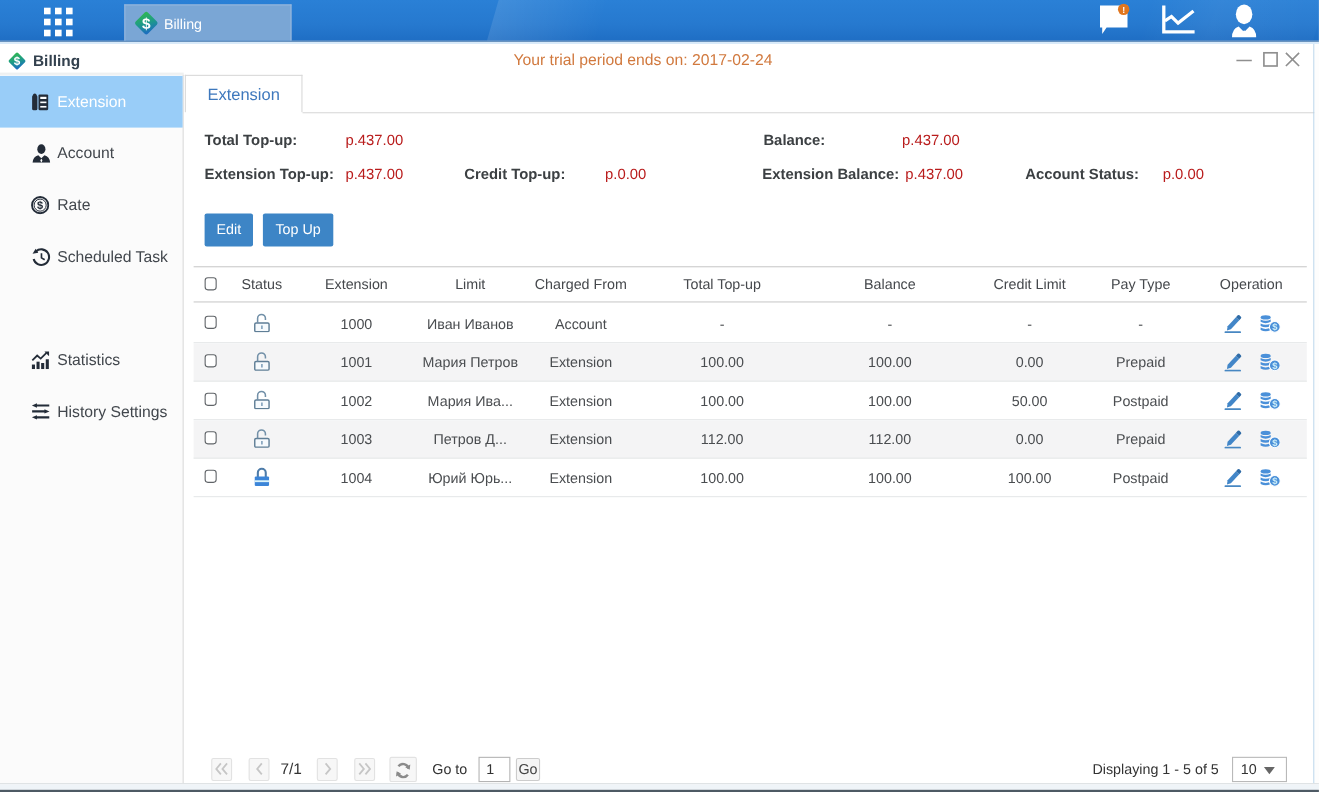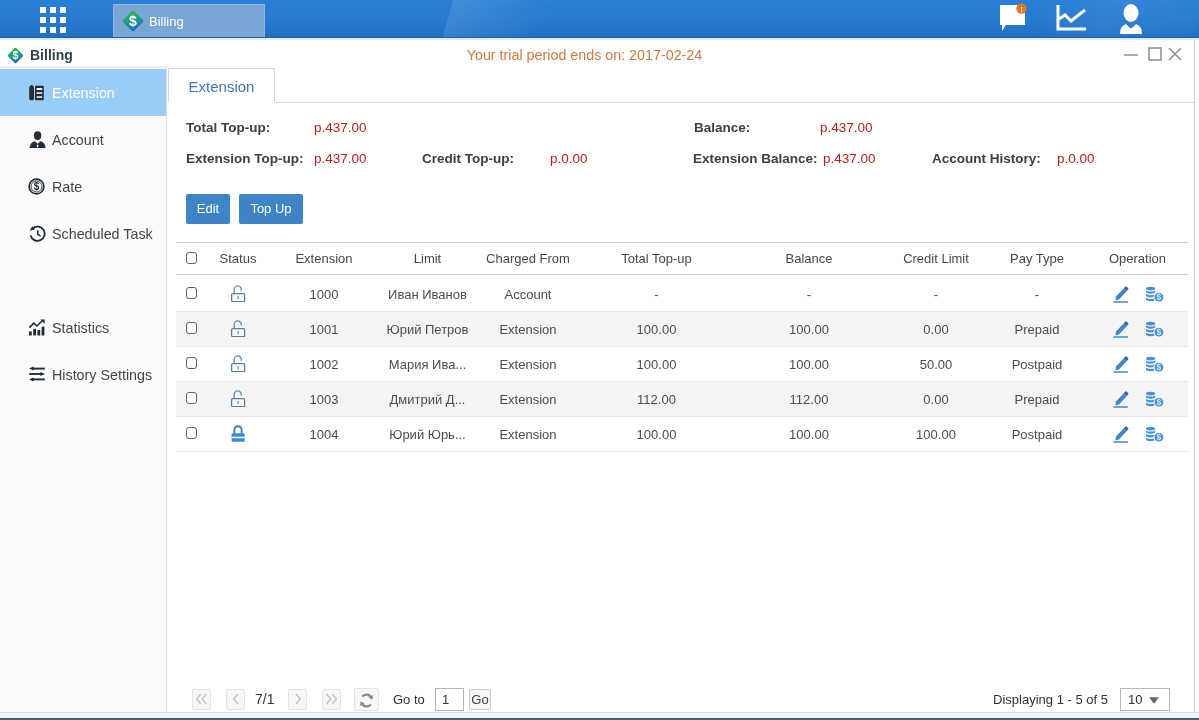--- a/index.html
+++ b/index.html
@@ -257,21 +257,21 @@
     <span class="sval" style="left:146px; top:52px">p.437.00</span>
     <span class="slbl" style="left:526px; top:52px">Balance:</span>
     <span class="sval" style="left:652px; top:52px">p.437.00</span>
 
     <span class="slbl" style="left:18px; top:83px">Extension Top-up:</span>
     <span class="sval" style="left:146px; top:83px">p.437.00</span>
     <span class="slbl" style="left:254px; top:83px">Credit Top-up:</span>
     <span class="sval" style="left:382px; top:83px">p.0.00</span>
     <span class="slbl" style="left:525px; top:83px">Extension Balance:</span>
     <span class="sval" style="left:655px; top:83px">p.437.00</span>
-    <span class="slbl" style="left:764px; top:83px">Account History:</span>
+    <span class="slbl" style="left:764px; top:83px">Account Status:</span>
     <span class="sval" style="left:889px; top:83px">p.0.00</span>
 
     <div class="btn" style="left:18px; width:44px">Edit</div>
     <div class="btn" style="left:71px; width:64px">Top Up</div>
 
     <div id="thead">
       <span class="cb" style="left:9.5px; top:9px"></span>
       <span class="hcell" style="left:31px;  width:62px">Status</span>
       <span class="hcell" style="left:93px;  width:110px">Extension</span>
       <span class="hcell" style="left:203px; width:97px">Limit</span>
@@ -301,21 +301,21 @@
         <svg class="abs" style="left:969px;top:9px" width="19" height="17">
           <use href="#s-coin"></use>
         </svg>
     </div>
     <div class="trow alt" style="top:244px">
       <span class="cb" style="left:9.5px; top:10px"></span>
       <svg class="abs" style="left:53.5px;top:6.5px" width="16" height="18">
           <use href="#s-lockopen"></use>
         </svg>
       <span class="tcell" style="left:93px; width:110px">1001</span>
-      <span class="tcell" style="left:203px; width:97px">Юрий Петров</span>
+      <span class="tcell" style="left:203px; width:97px">Мария Петров</span>
       <span class="tcell" style="left:300px; width:104px">Extension</span>
       <span class="tcell" style="left:404px; width:153px">100.00</span>
       <span class="tcell" style="left:557px; width:152px">100.00</span>
       <span class="tcell" style="left:709px; width:102px">0.00</span>
       <span class="tcell" style="left:811px; width:100px">Prepaid</span>
       <svg class="abs" style="left:936px;top:7.5px" width="17" height="18">
           <use href="#s-pen"></use>
         </svg>
         <svg class="abs" style="left:969px;top:9px" width="19" height="17">
           <use href="#s-coin"></use>
@@ -339,21 +339,21 @@
         <svg class="abs" style="left:969px;top:9px" width="19" height="17">
           <use href="#s-coin"></use>
         </svg>
     </div>
     <div class="trow alt" style="top:314px">
       <span class="cb" style="left:9.5px; top:10px"></span>
       <svg class="abs" style="left:53.5px;top:6.5px" width="16" height="18">
           <use href="#s-lockopen"></use>
         </svg>
       <span class="tcell" style="left:93px; width:110px">1003</span>
-      <span class="tcell" style="left:203px; width:97px">Дмитрий Д...</span>
+      <span class="tcell" style="left:203px; width:97px">Петров Д...</span>
       <span class="tcell" style="left:300px; width:104px">Extension</span>
       <span class="tcell" style="left:404px; width:153px">112.00</span>
       <span class="tcell" style="left:557px; width:152px">112.00</span>
       <span class="tcell" style="left:709px; width:102px">0.00</span>
       <span class="tcell" style="left:811px; width:100px">Prepaid</span>
       <svg class="abs" style="left:936px;top:7.5px" width="17" height="18">
           <use href="#s-pen"></use>
         </svg>
         <svg class="abs" style="left:969px;top:9px" width="19" height="17">
           <use href="#s-coin"></use>

